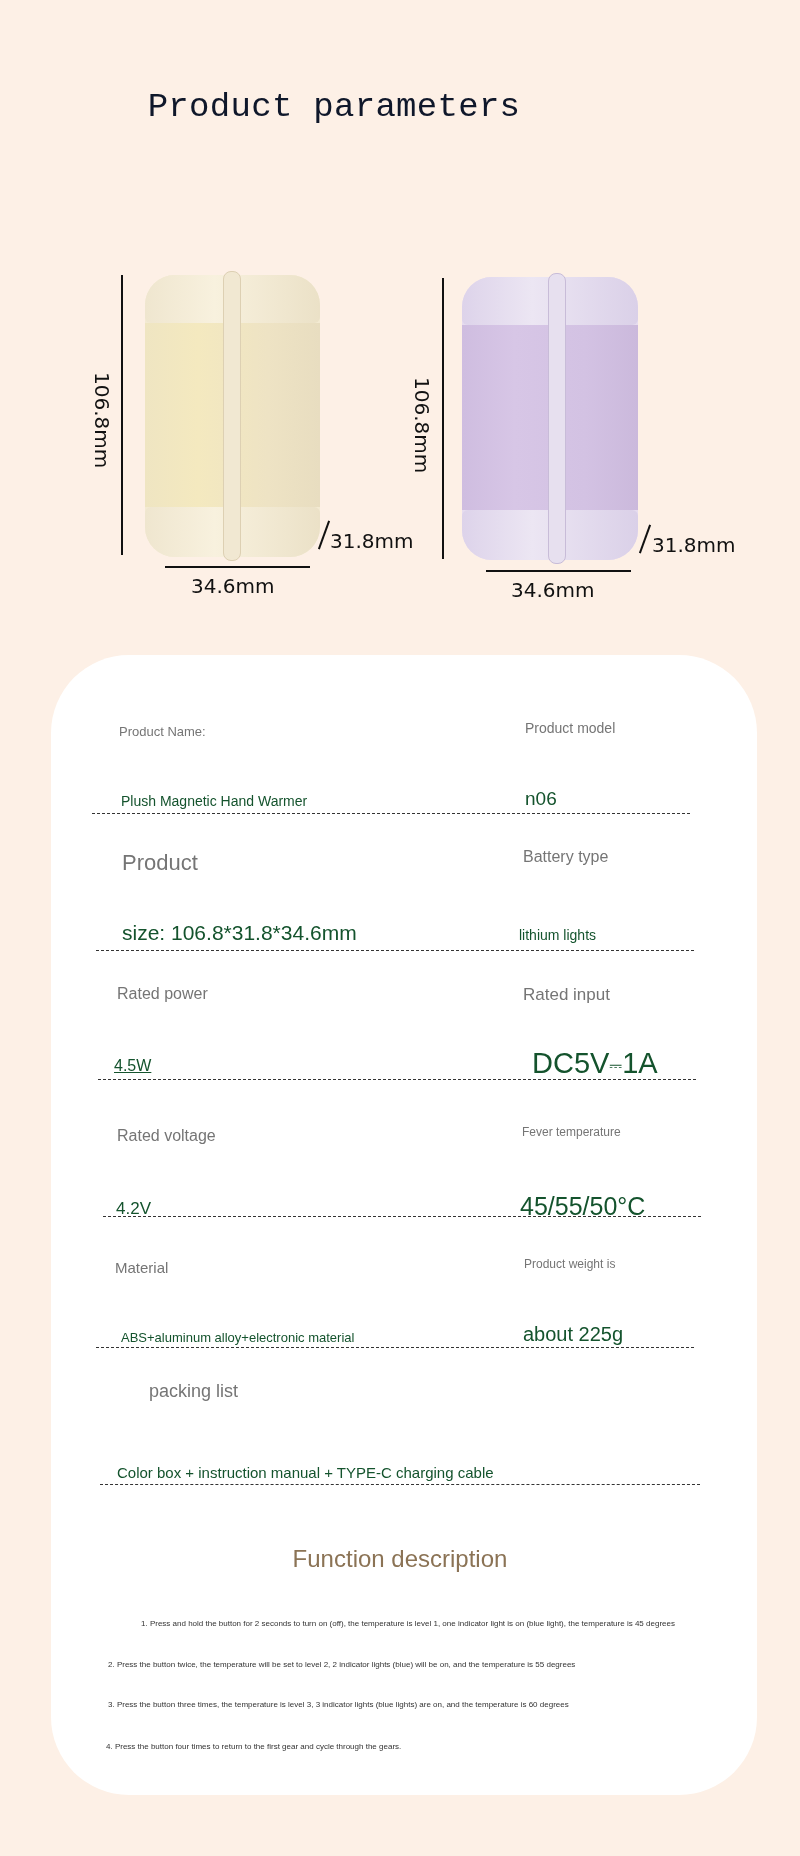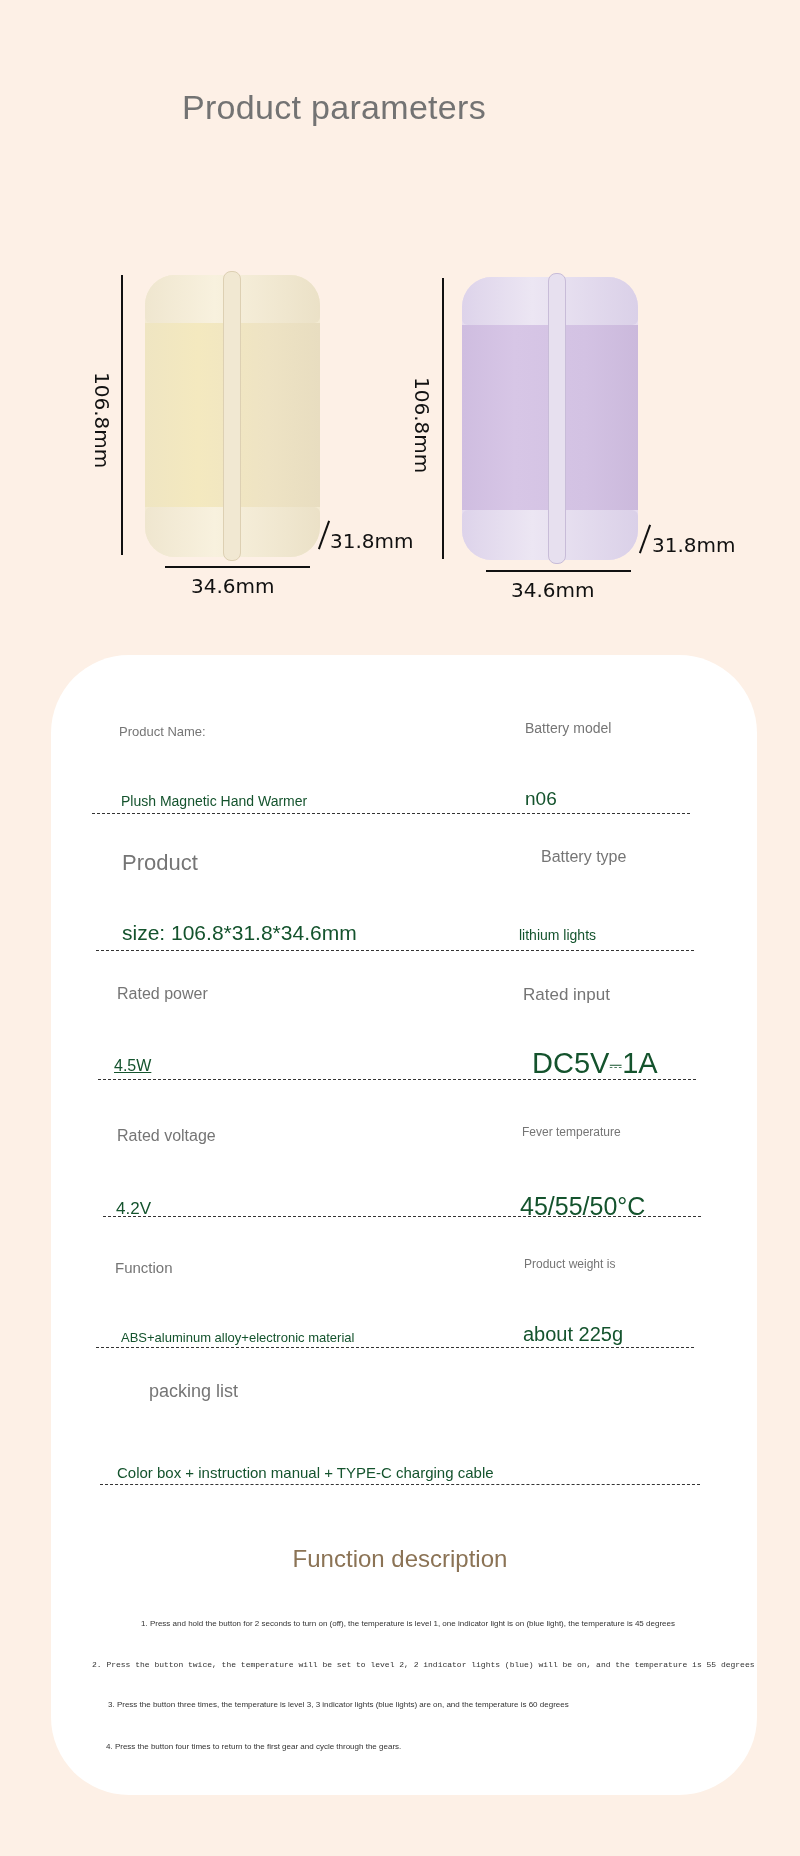--- a/index.html
+++ b/index.html
@@ -3,21 +3,21 @@
 <meta charset="utf-8">
 <style>
   html, body { margin: 0; padding: 0; }
   body {
     width: 800px; height: 1856px; position: relative; overflow: hidden;
     background: #fdf0e6;
     font-family: "Liberation Sans", sans-serif;
   }
   .title {
     position: absolute; left: 0; top: 88px; width: 668px; text-align: center;
-    font-size: 34px; color: #737373; letter-spacing: 0.3px;
+    font-size: 34px; color: #0f172a; letter-spacing: 0.3px; font-family: Liberation Mono, monospace;
   }
   
   .dim-v { position: absolute; width: 2px; background: #111; }
   .dim-h { position: absolute; height: 2px; background: #111; }
   .dim-text { position: absolute; font-size: 20px; color: #111; font-family: "DejaVu Sans", sans-serif; }
   .dim-text.vert { transform: rotate(90deg); transform-origin: left top; white-space: nowrap; }
   .slash { position: absolute; width: 2px; height: 30px; background: #111; transform: rotate(20deg); }
 
   .device { position: absolute; border-radius: 30px; }
   .device .cap-top, .device .cap-bot { position: absolute; left: 0; right: 0; }
@@ -82,51 +82,51 @@
   <div class="slash" style="left:644px; top:524px;"></div>
   <div class="dim-text" style="left:652px; top:533px;">31.8mm</div>
   <div class="dim-h" style="left:486px; top:570px; width:145px;"></div>
   <div class="dim-text" style="left:511px; top:578px;">34.6mm</div>
 </div>
 
 <div class="card"></div>
 
 <div class="lbl" style="left:119px; top:724px; font-size:13px;">Product Name:</div>
 <div class="val" style="left:121px; top:756px; font-size:14px;">Plush Magnetic Hand Warmer</div>
-<div class="lbl" style="left:525px; top:720px; font-size:14px;">Battery model</div>
+<div class="lbl" style="left:525px; top:720px; font-size:14px;">Product model</div>
 <div class="val" style="left:525px; top:751px; font-size:19px;">n06</div>
 <div class="dash" style="left:92px; top:813px; width:598px;"></div>
 
 <div class="lbl" style="left:122px; top:850px; font-size:22px;">Product</div>
 <div class="val" style="left:122px; top:884px; font-size:21px;">size: 106.8*31.8*34.6mm</div>
-<div class="lbl" style="left:541px; top:848px; font-size:16px;">Battery type</div>
+<div class="lbl" style="left:523px; top:848px; font-size:16px;">Battery type</div>
 <div class="val" style="left:519px; top:890px; font-size:14px;">lithium lights</div>
 <div class="dash" style="left:96px; top:950px; width:598px;"></div>
 
 <div class="lbl" style="left:117px; top:985px; font-size:16px;">Rated power</div>
 <div class="val" style="left:114px; top:1020px; font-size:16px;text-decoration:underline;">4.5W</div>
 <div class="lbl" style="left:523px; top:985px; font-size:17px;">Rated input</div>
 <div class="val" style="left:532px; top:1010px; font-size:29px;">
   <span>DC5V</span><span style="font-size:16px; font-family:'DejaVu Sans',sans-serif; vertical-align:middle;">⎓</span><span>1A</span>
 </div>
 <div class="dash" style="left:98px; top:1079px; width:598px;"></div>
 
 <div class="lbl" style="left:117px; top:1127px; font-size:16px;">Rated voltage</div>
 <div class="val" style="left:116px; top:1162px; font-size:17px;">4.2V</div>
 <div class="lbl" style="left:522px; top:1125px; font-size:12px;">Fever temperature</div>
 <div class="val" style="left:520px; top:1155px; font-size:25px;">45/55/50°C</div>
 <div class="dash" style="left:103px; top:1216px; width:598px;"></div>
 
-<div class="lbl" style="left:115px; top:1259px; font-size:15px;">Function</div>
+<div class="lbl" style="left:115px; top:1259px; font-size:15px;">Material</div>
 <div class="val" style="left:121px; top:1293px; font-size:13px;">ABS+aluminum alloy+electronic material</div>
 <div class="lbl" style="left:524px; top:1257px; font-size:12px;">Product weight is</div>
 <div class="val" style="left:523px; top:1286px; font-size:20px;text-align:center;">about 225g</div>
 <div class="dash" style="left:96px; top:1347px; width:598px;"></div>
 
 <div class="lbl" style="left:114px; top:1381px; font-size:18px;margin-left:35px;">packing list</div>
 <div class="val" style="left:117px; top:1427px; font-size:15px;">Color box + instruction manual + TYPE-C charging cable</div>
 <div class="dash" style="left:100px; top:1484px; width:600px;"></div>
 
 <div class="sub-title">Function description</div>
 <div class="step" style="left:141px; top:1619px;">1. Press and hold the button for 2 seconds to turn on (off), the temperature is level 1, one indicator light is on (blue light), the temperature is 45 degrees</div>
-<div class="step" style="left:92px; top:1660px;font-family:Liberation Mono, monospace;">2. Press the button twice, the temperature will be set to level 2, 2 indicator lights (blue) will be on, and the temperature is 55 degrees</div>
+<div class="step" style="left:108px; top:1660px;">2. Press the button twice, the temperature will be set to level 2, 2 indicator lights (blue) will be on, and the temperature is 55 degrees</div>
 <div class="step" style="left:108px; top:1700px;">3. Press the button three times, the temperature is level 3, 3 indicator lights (blue lights) are on, and the temperature is 60 degrees</div>
 <div class="step" style="left:106px; top:1742px;">4. Press the button four times to return to the first gear and cycle through the gears.</div>
 
 </body></html>

